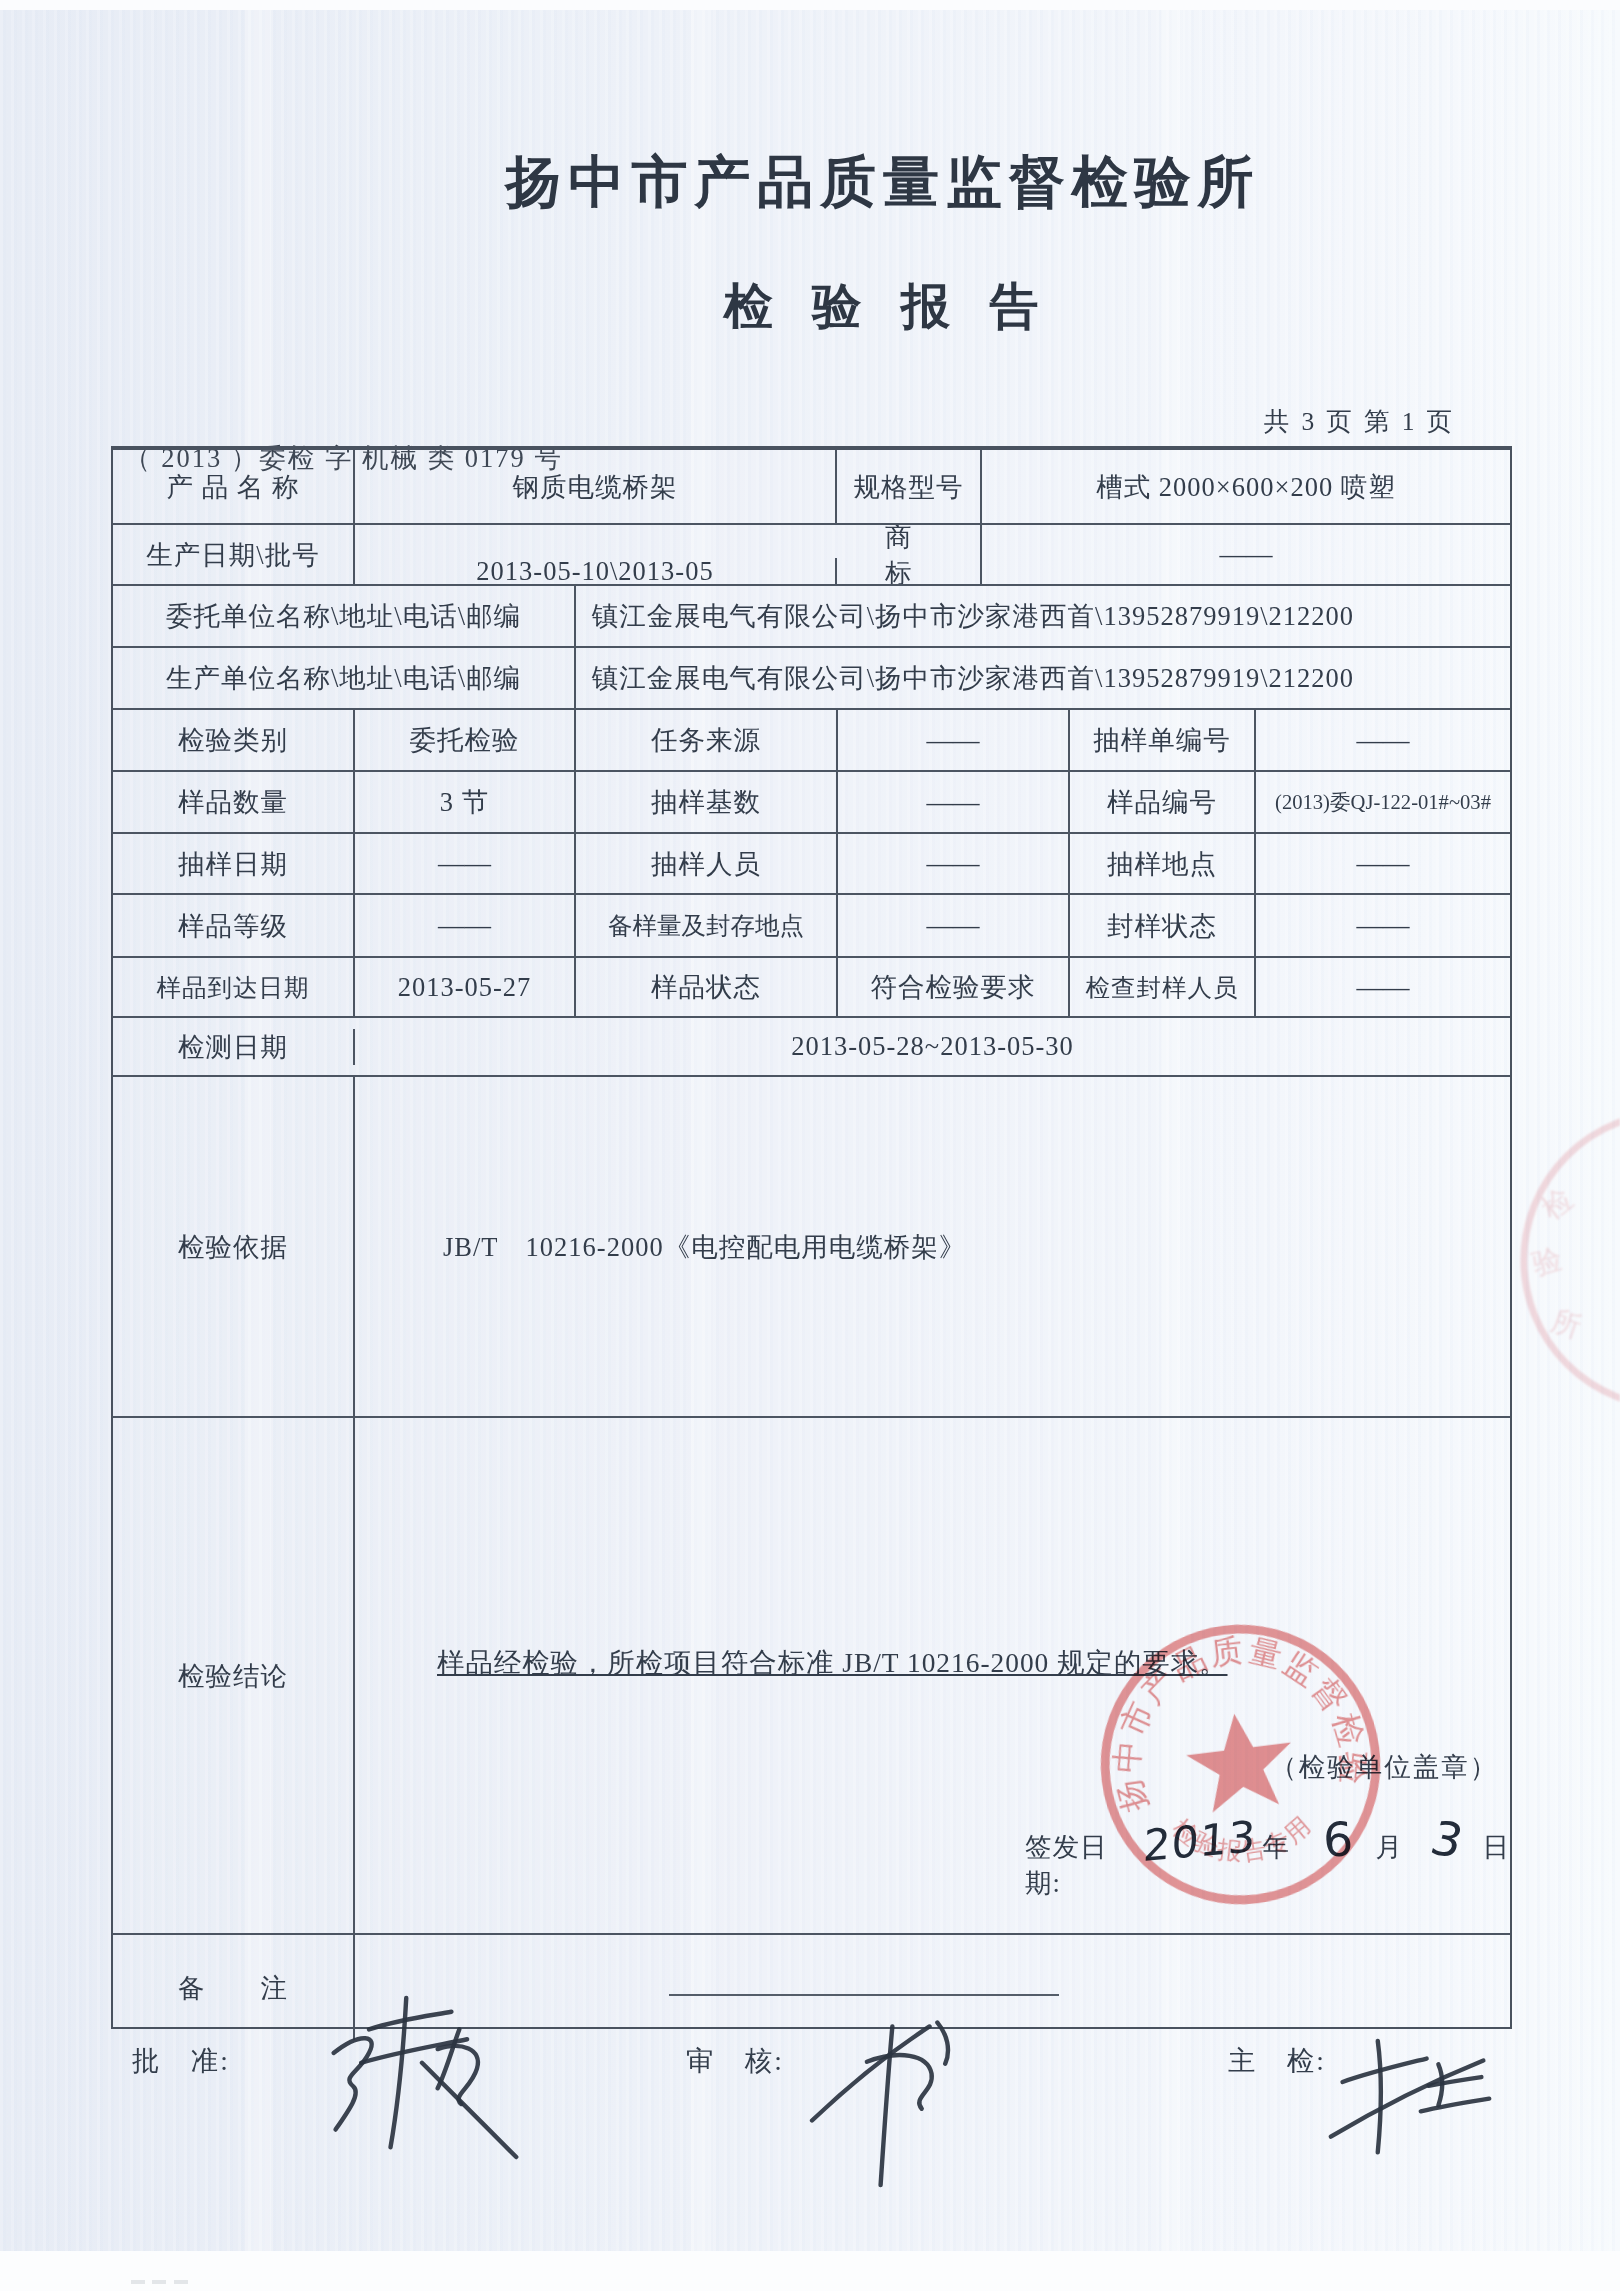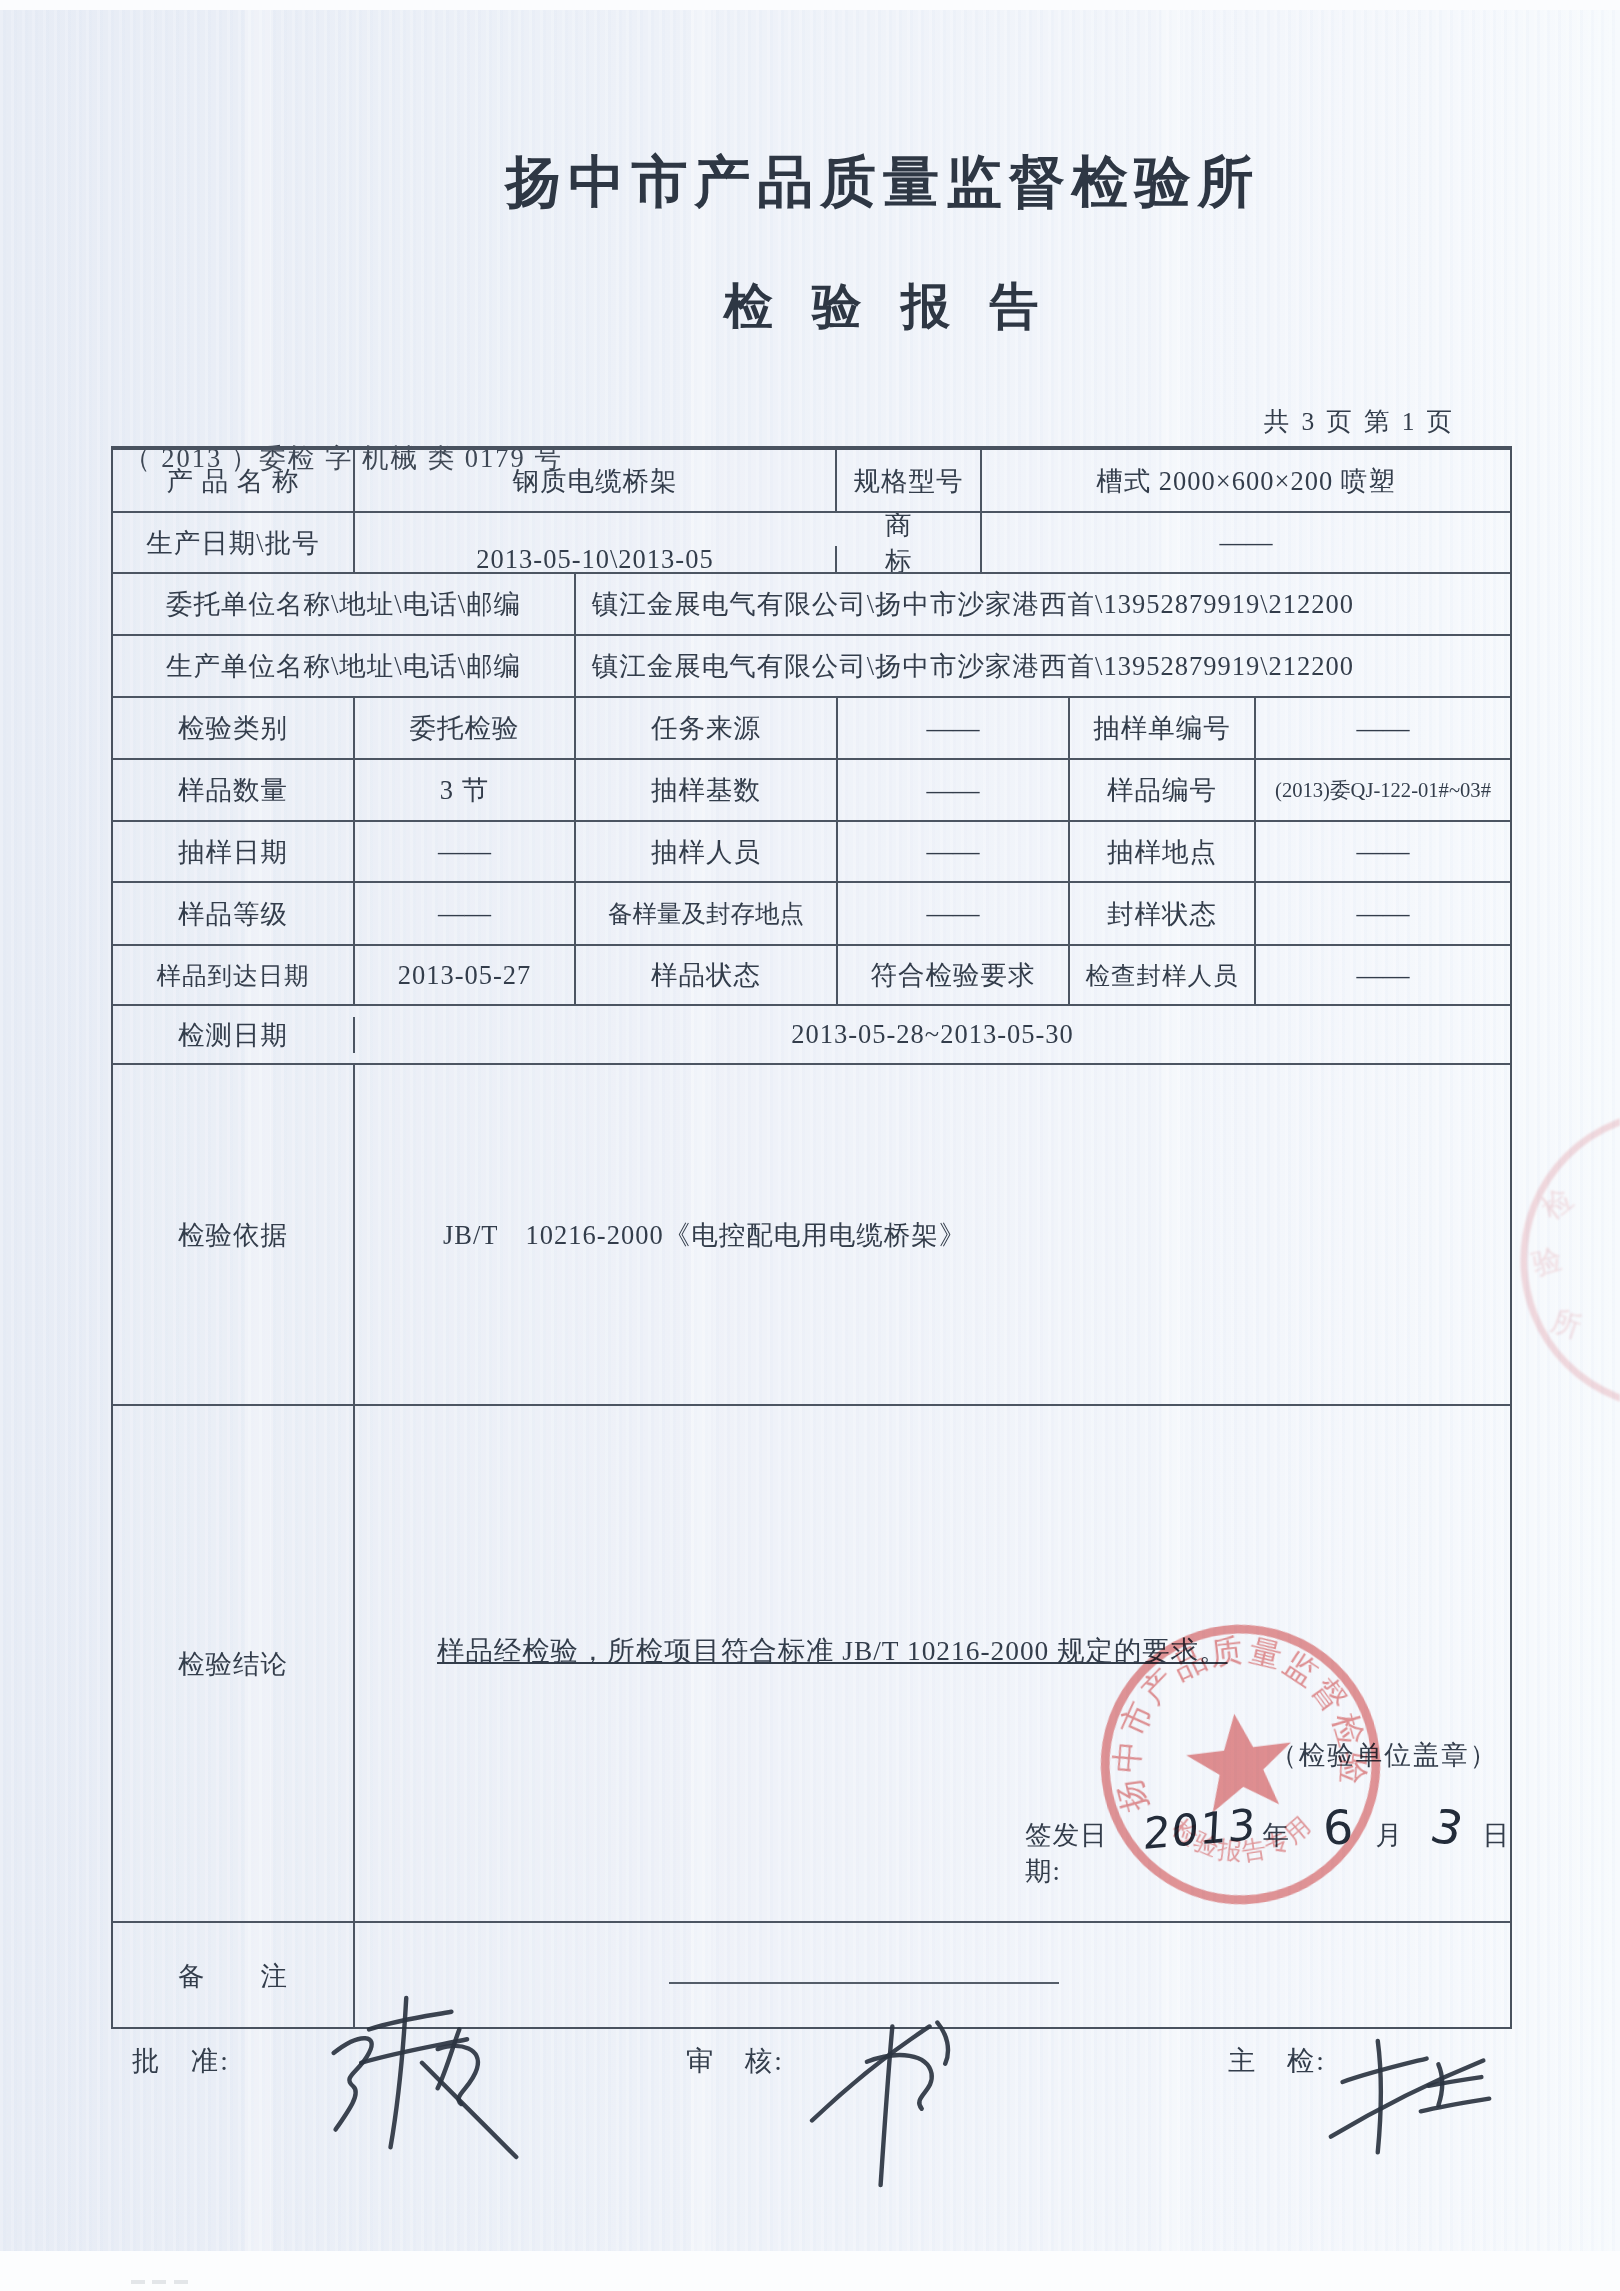--- a/index.html
+++ b/index.html
@@ -67,21 +67,21 @@
 <div class="band" style="left:1161px;width:23.5px;"></div>
 <div class="edge-top"></div>
 
 <div class="org-title">扬中市产品质量监督检验所</div>
 <div class="report-title">检 验 报 告</div>
 <div class="docno">（ 2013 ）委检 字 机械 类 0179 号</div>
 <div class="pageinfo">共 3 页 第 1 页</div>
 
 <div class="tbl">
 
-  <div class="row" style="height:63px;">
+  <div class="row" style="height:75px;">
     <div class="cell" style="width:242px;">产 品 名 称</div>
     <div class="cell" style="width:482px;">钢质电缆桥架</div>
     <div class="cell" style="width:145px;">规格型号</div>
     <div class="cell" style="flex:1;">槽式 2000×600×200 喷塑</div>
   </div>
 
   <div class="row" style="height:61px;">
     <div class="cell" style="width:242px;">生产日期\批号</div>
     <div class="cell" style="width:482px;margin-top:33px;">2013-05-10\2013-05</div>
     <div class="cell" style="width:145px;padding-left:48px;">商　　标</div>

